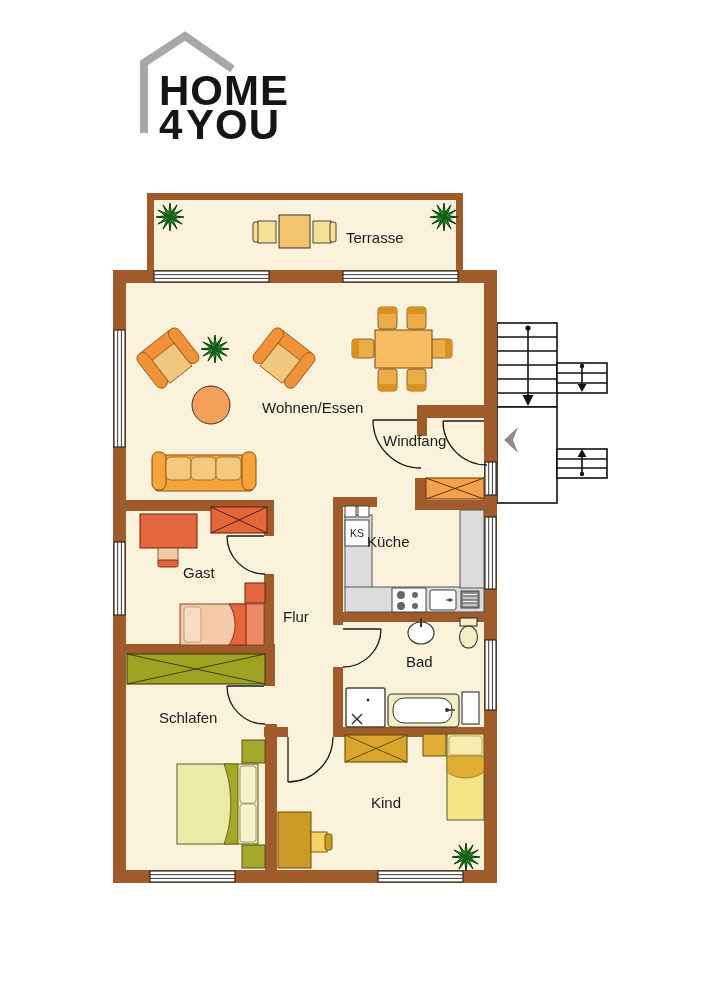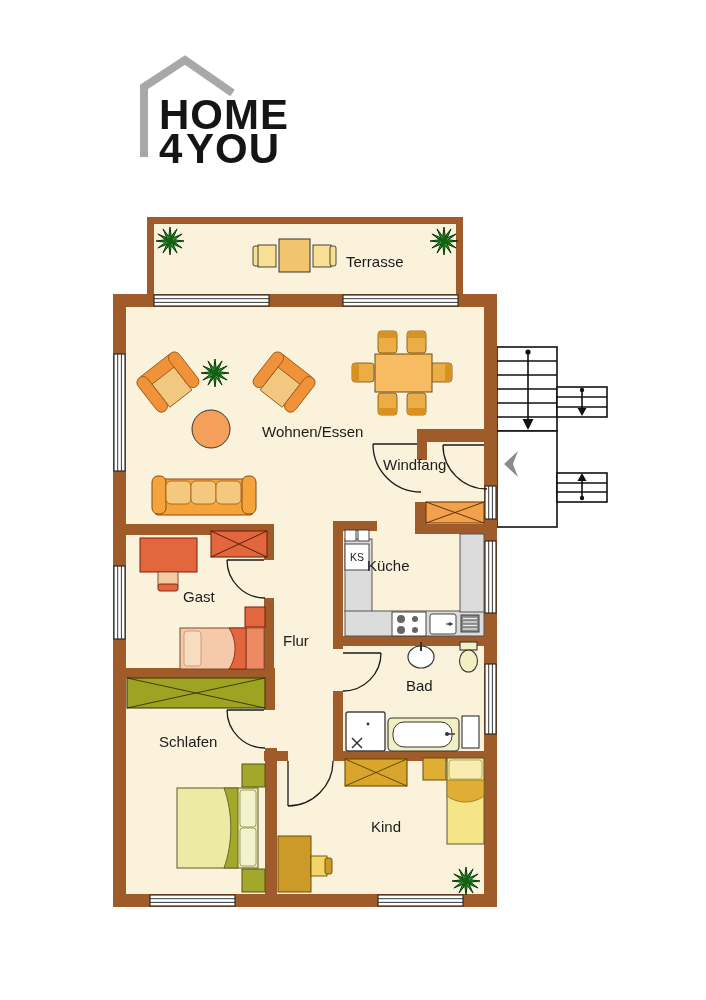--- a/index.html
+++ b/index.html
@@ -1,17 +1,17 @@
 <!DOCTYPE html>
 <html><head>
 <meta charset="utf-8">
 <style>
   html,body{margin:0;padding:0;background:#ffffff;}
   .canvas{position:relative;width:706px;height:932px;background:#ffffff;overflow:hidden;
-          font-family:"Liberation Sans",sans-serif;margin-top:24px;}
+          font-family:"Liberation Sans",sans-serif;}
   svg{position:absolute;top:0;left:0;}
   .lbl{font-family:"Liberation Sans",sans-serif;font-size:15px;fill:#1b1b1b;}
   .lbl-s{font-family:"Liberation Sans",sans-serif;font-size:10.5px;fill:#1b1b1b;}
   .logo-word{font-family:"Liberation Sans",sans-serif;font-size:42px;font-weight:bold;fill:#151515;letter-spacing:1px;}
   .door{stroke:#1a1a1a;stroke-width:1.3;fill:none;}
   .win{fill:#ffffff;stroke:#222;stroke-width:1.1;}
   .winline{stroke:#222;stroke-width:0.9;}
   .stair{fill:#ffffff;stroke:#111;stroke-width:1.6;}
   .stairline{stroke:#111;stroke-width:1.4;}
   .arrowline{stroke:#111;stroke-width:1.6;}

